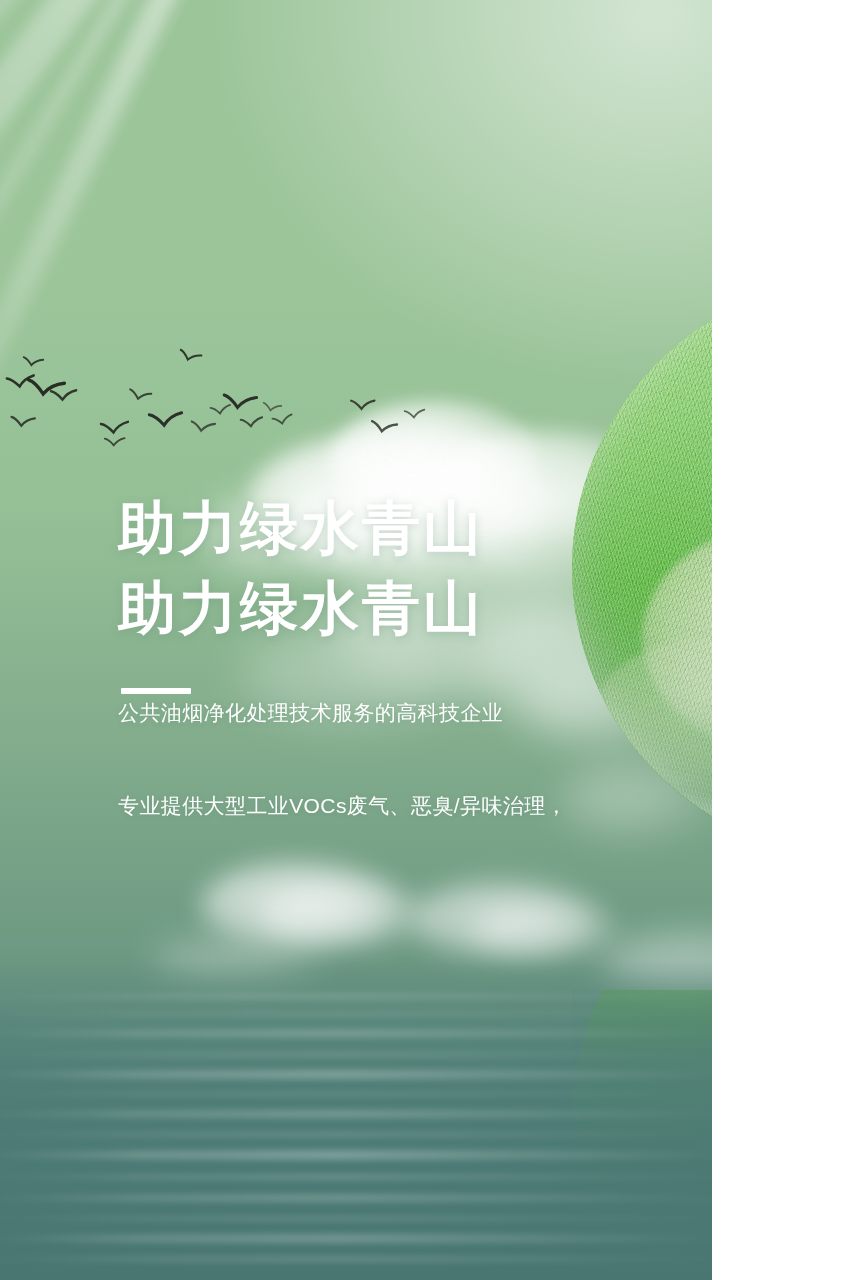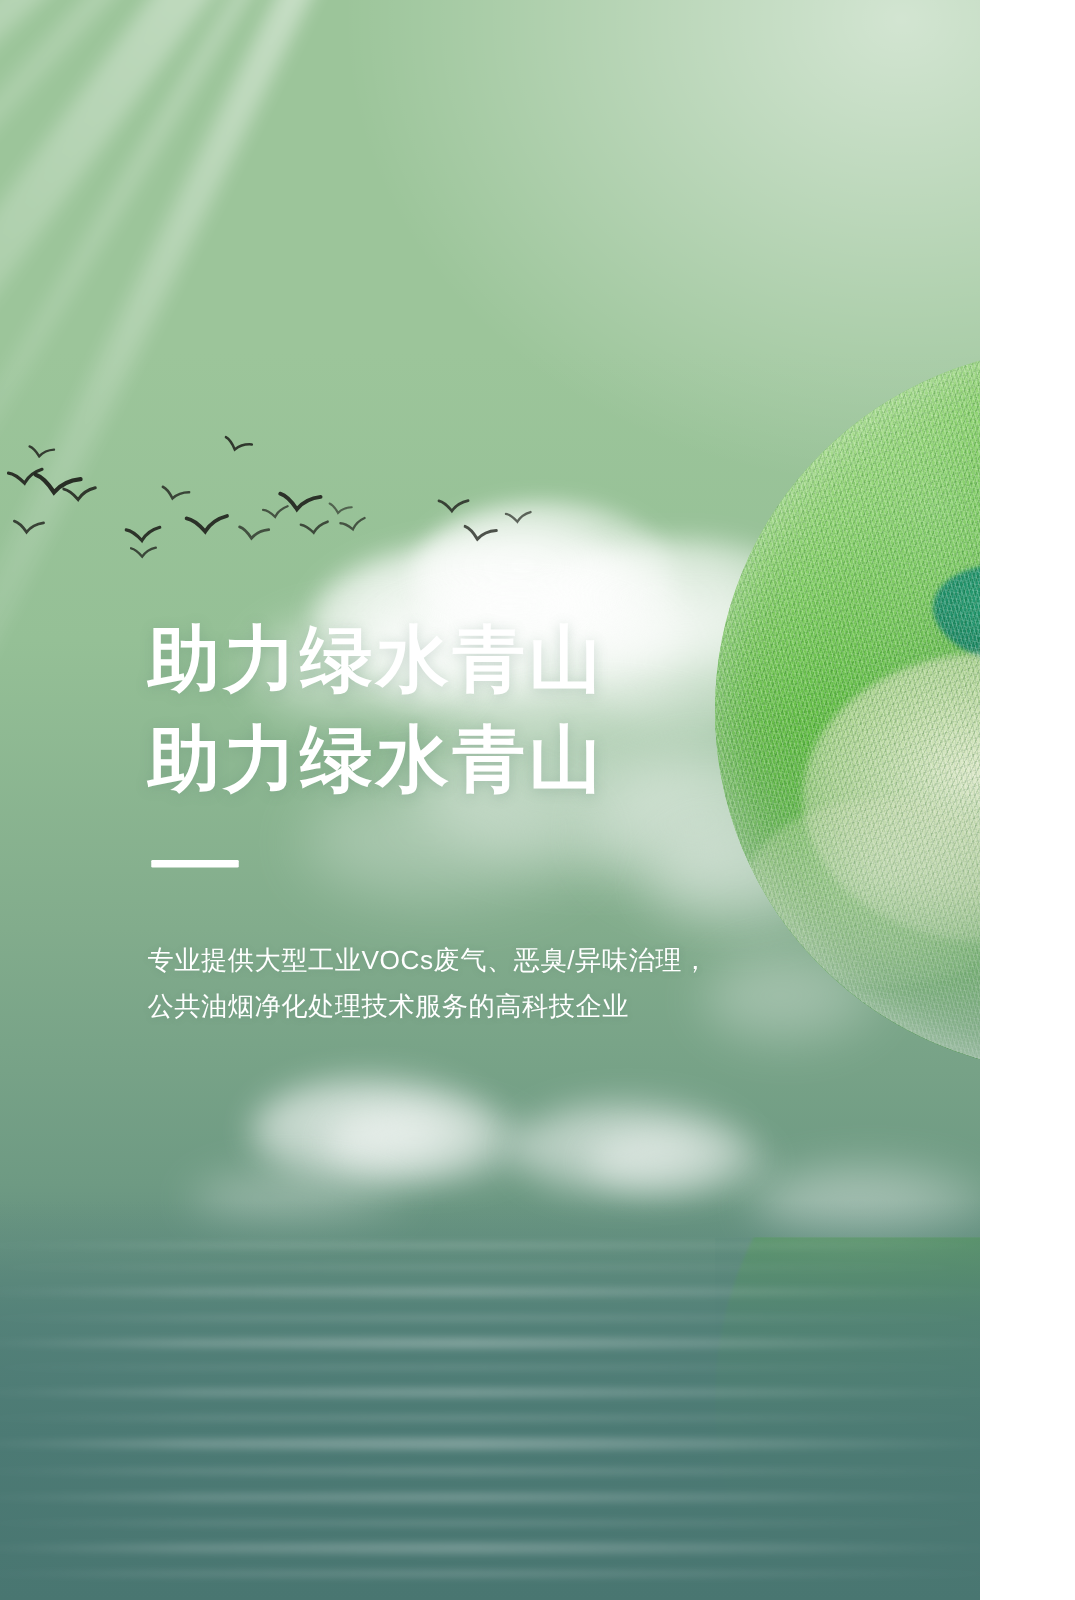--- a/index.html
+++ b/index.html
@@ -2,21 +2,21 @@
 <html><head>
 <meta charset="utf-8">
 <style>
   html, body {
     margin: 0;
     padding: 0;
     background: #ffffff;
   }
   .banner {
     position: relative;
-    width: 784px;
+    width: 712px;
     height: 1280px;
     overflow: hidden;
     font-family: "Liberation Sans", "DejaVu Sans", sans-serif;
     background: linear-gradient(to bottom,
         #9cc59a 0%,
         #9cc59a 22%,
         #95c096 40%,
         #82ac8c 58%,
         #6e9a83 74%,
         #5e8a7c 80%,
@@ -431,17 +431,17 @@
         <svg viewBox="0 0 40 22" fill="none" xmlns="http://www.w3.org/2000/svg">
           <path d="M2 3 C8 4.5 13 10 17.5 16 C22 10 29 5.5 38 4" stroke="currentColor" stroke-width="3.4" stroke-linecap="round" fill="none"></path>
         </svg>
       </div>
     </div>
 
   <div class="content">
     <h1 class="headline">助力绿水青山</h1>
     <h1 class="headline">助力绿水青山</h1>
     <div class="divider"></div>
+    <p class="subtitle" style="margin-top:0;">公共油烟净化处理技术服务的高科技企业</p>
     <p class="subtitle">专业提供大型工业VOCs废气、恶臭/异味治理，</p>
-    <p class="subtitle" style="margin-top:0;">公共油烟净化处理技术服务的高科技企业</p>
   </div>
 
 </div>
 
 </body></html>

